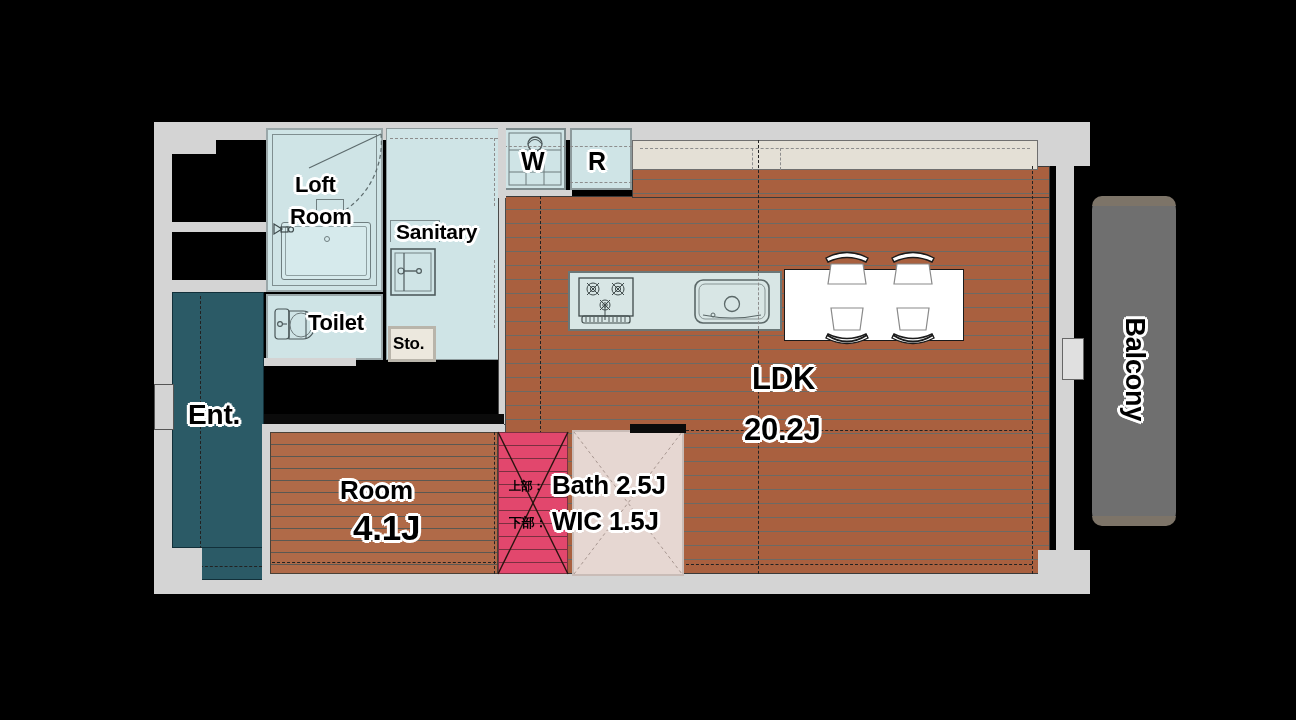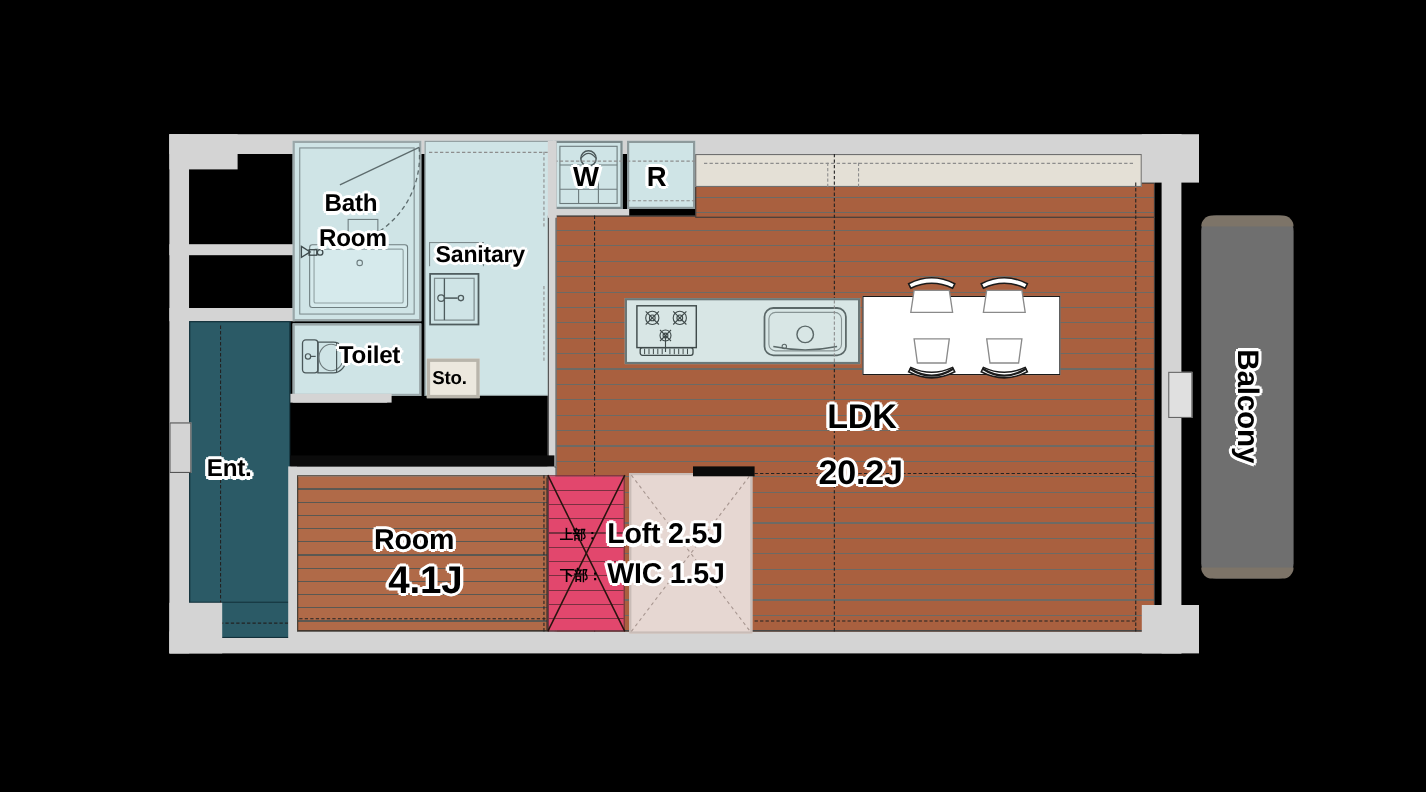--- a/index.html
+++ b/index.html
@@ -99,42 +99,42 @@
   <div class="abs wall-nb" style="left:154px; top:122px; width:62px; height:32px;"></div>
   <div class="abs wall-nb" style="left:154px; top:222px; width:114px; height:10px;"></div>
   <div class="abs wall-nb" style="left:154px; top:280px; width:114px; height:12px;"></div>
 
   <div class="abs ent-fill" style="left:172px; top:292px; width:92px; height:256px; border:1px solid #12303a;"></div>
   <div class="abs ent-fill" style="left:200px; top:548px; width:64px; height:32px; border:1px solid #12303a; border-top:none;"></div>
   <div class="abs dash-v" style="left:200px; top:296px; width:0; height:278px;"></div>
   <div class="abs dash-h" style="left:200px; top:566px; width:62px; height:0;"></div>
 
   <div class="abs" style="left:154px; top:384px; width:20px; height:46px; background:#d4d4d4; border:1px solid #555;"></div>
-  <div class="lbl" style="left:188px; top:413px; font-size:22px;text-align:center;">Ent.</div>
+  <div class="lbl" style="left:188px; top:399px; font-size:28px;text-align:center;">Ent.</div>
 
   <div class="abs" style="left:266px; top:128px; width:117px; height:164px; background:#cfe4e6; border:2px solid #9aa7a9;"></div>
   <div class="abs" style="left:272px; top:134px; width:105px; height:152px; border:1px solid #7f8e90;"></div>
 
   <div class="abs" style="left:281px; top:222px; width:90px; height:58px; background:#d6eaec; border:1px solid #6f7e80; border-radius:3px;"></div>
   <div class="abs" style="left:285px; top:226px; width:82px; height:50px; border:1px solid #8fa0a2; border-radius:2px;"></div>
   <div class="abs" style="left:324px; top:236px; width:6px; height:6px; border:1px solid #6f7e80; border-radius:50%;"></div>
 
   <svg class="abs" style="left:272px; top:220px;" width="24" height="22" viewBox="0 0 24 22">
     <path d="M2 4 L10 9 L2 14 Z" fill="none" stroke="#3e4a4c" stroke-width="1.2"></path>
     <rect x="9" y="7" width="7" height="5" fill="none" stroke="#3e4a4c" stroke-width="1.2"></rect>
     <circle cx="19" cy="9.5" r="2.5" fill="none" stroke="#3e4a4c" stroke-width="1.2"></circle>
   </svg>
 
   <div class="abs" style="left:316px; top:199px; width:28px; height:23px; border:1px solid #6f7e80; background:#cfe4e6;"></div>
 
   <svg class="abs" style="left:297px; top:132px;" width="86" height="96" viewBox="0 0 86 96">
     <path d="M84 2 A 82 82 0 0 1 6 92" fill="none" stroke="#5d6b6d" stroke-width="1.2" stroke-dasharray="4 3"></path>
     <line x1="84" y1="2" x2="12" y2="36" stroke="#5d6b6d" stroke-width="1.2"></line>
   </svg>
-  <div class="lbl" style="left:295px; top:172px; font-size:22px;">Bath</div>
+  <div class="lbl" style="left:295px; top:172px; font-size:22px;">Loft</div>
   <div class="lbl" style="left:290px; top:204px; font-size:22px;">Room</div>
 
   <div class="abs" style="left:266px; top:294px; width:117px; height:66px; background:#cfe4e6; border:2px solid #9aa7a9;"></div>
   <svg class="abs" style="left:273px; top:301px;" width="58" height="52" viewBox="0 0 58 52">
     <rect x="2" y="8" width="14" height="30" rx="3" fill="none" stroke="#4a5759" stroke-width="1.2"></rect>
     <path d="M16 10 h14 a12 14 0 0 1 0 28 h-14 z" fill="none" stroke="#4a5759" stroke-width="1.2"></path>
     <ellipse cx="28" cy="24" rx="11" ry="12" fill="none" stroke="#6d7a7c" stroke-width="1"></ellipse>
     <circle cx="7" cy="23" r="2.4" fill="none" stroke="#4a5759" stroke-width="1.1"></circle>
     <line x1="9" y1="23" x2="14" y2="23" stroke="#4a5759" stroke-width="1.1"></line>
     <line x1="33" y1="10" x2="33" y2="38" stroke="#4a5759" stroke-width="1.1"></line>
@@ -287,21 +287,21 @@
 
   <div class="abs wic-fill" style="left:572px; top:430px; width:112px; height:146px; border:2px solid #c9bcb7;"></div>
   <svg class="abs" style="left:574px; top:432px;" width="108" height="142" viewBox="0 0 108 142">
     <line x1="0" y1="142" x2="108" y2="0" stroke="#a79690" stroke-width="1" stroke-dasharray="3 3"></line>
     <line x1="0" y1="0" x2="108" y2="142" stroke="#a79690" stroke-width="1" stroke-dasharray="3 3"></line>
   </svg>
 
   <div class="abs" style="left:630px; top:424px; width:56px; height:9px; background:#0b0b0b;"></div>
 
   <div class="lbl lbl-nohalo" style="left:509px; top:478px; font-size:12px;">上部：</div>
-  <div class="lbl" style="left:552px; top:470px; font-size:26px;">Loft 2.5J</div>
+  <div class="lbl" style="left:552px; top:470px; font-size:26px;">Bath 2.5J</div>
   <div class="lbl lbl-nohalo" style="left:509px; top:514px; font-size:13px;">下部：</div>
   <div class="lbl" style="left:552px; top:506px; font-size:26px;">WIC 1.5J</div>
 
   <div class="abs balcony-fill" style="left:1092px; top:196px; width:84px; height:330px; border-radius:14px 14px 14px 14px;"></div>
   <div class="abs balcony-cap" style="left:1092px; top:196px; width:84px; height:10px; border-radius:14px 14px 0 0;"></div>
   <div class="abs balcony-cap" style="left:1092px; top:516px; width:84px; height:10px; border-radius:0 0 14px 14px;"></div>
   <div class="lbl vert-text" style="left:1091px; top:345px; width:86px; text-align:center; font-size:27px;">Balcony</div>
 
   <div class="abs" style="left:1062px; top:338px; width:22px; height:42px; background:#e0e0e0; border:1px solid #666;"></div>
 

